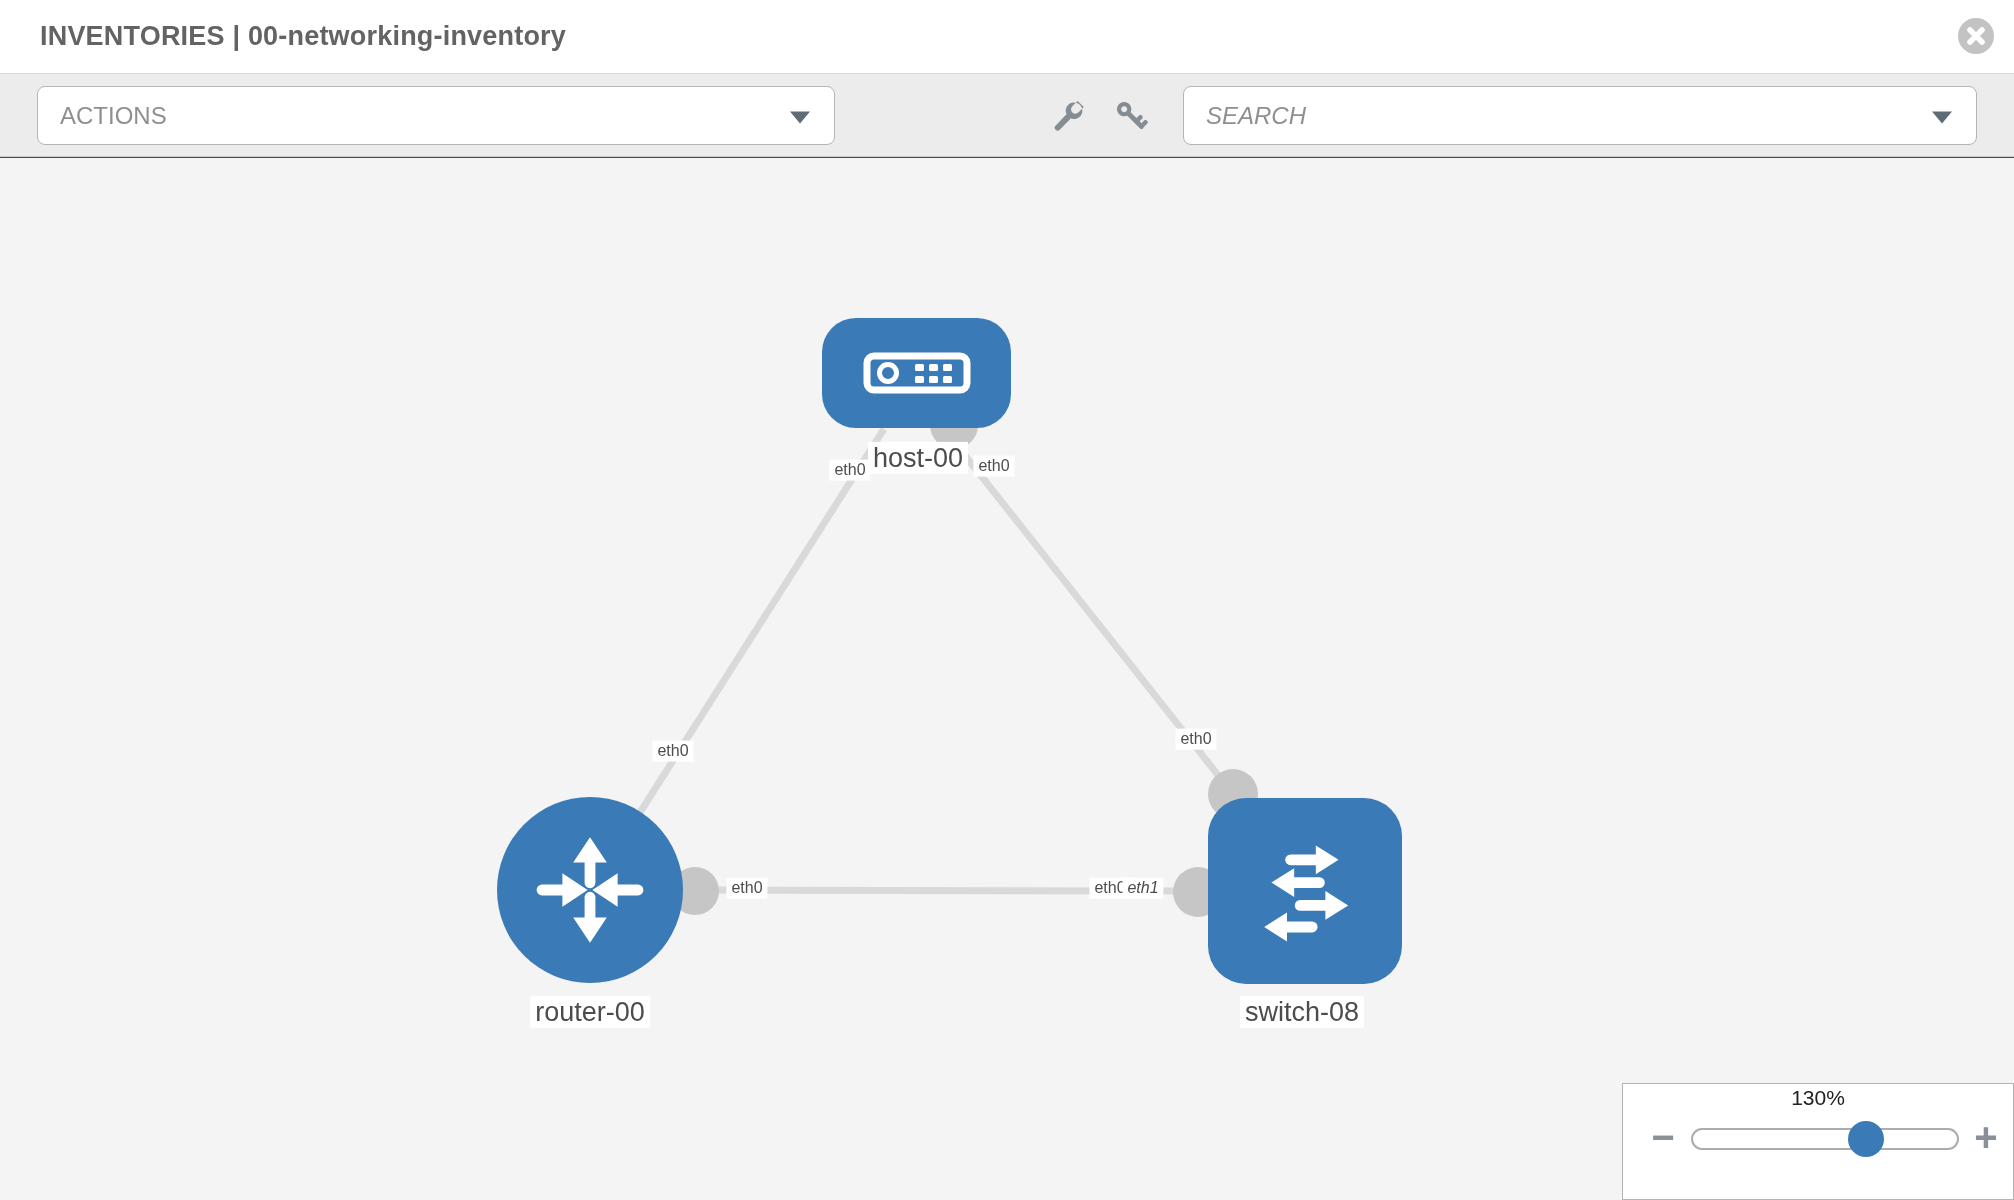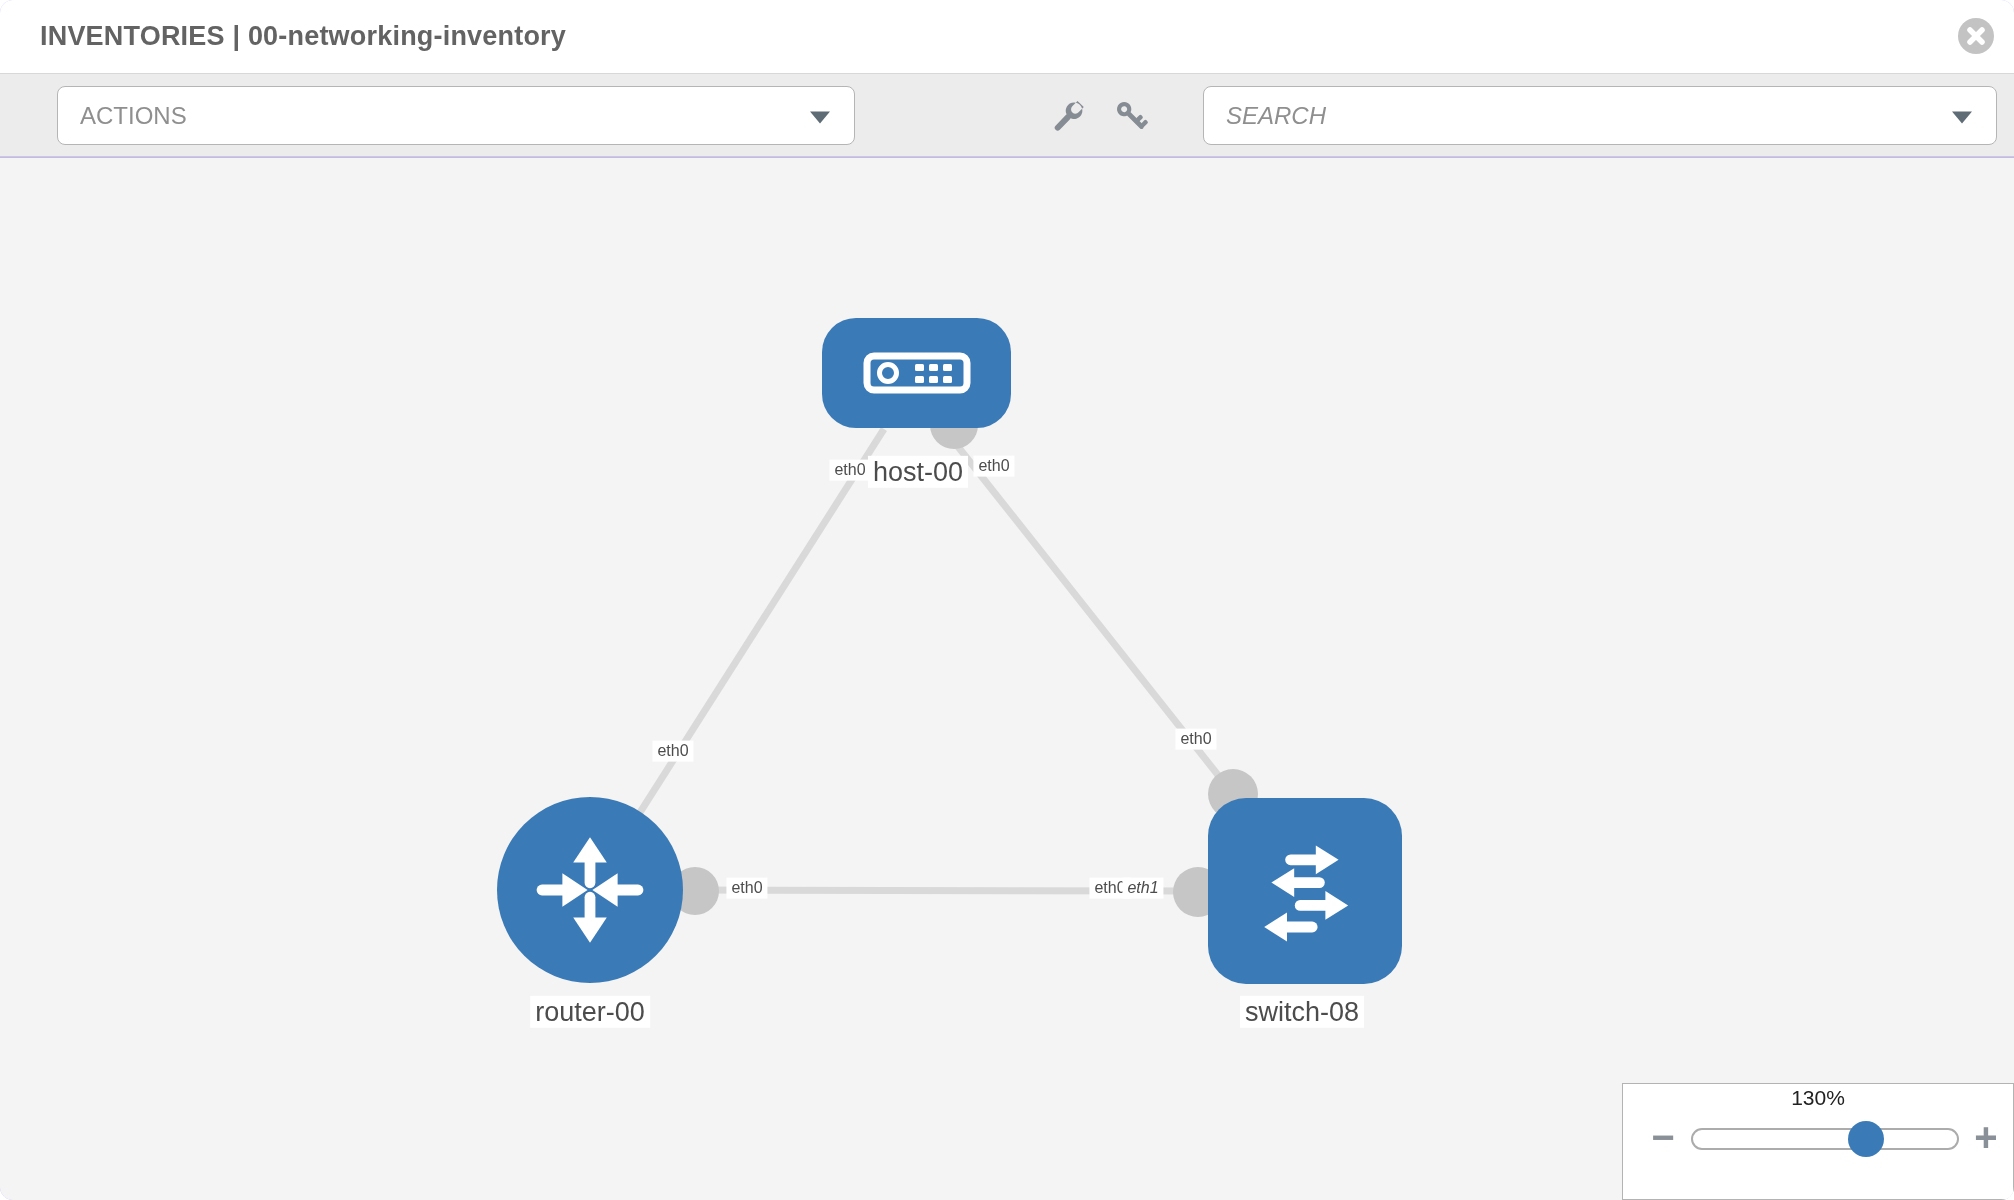--- a/index.html
+++ b/index.html
@@ -1,30 +1,30 @@
 <!DOCTYPE html>
 <html><head>
 <meta charset="utf-8">
 <style>
   * { margin:0; padding:0; box-sizing:border-box; }
   html,body { width:2014px; height:1200px; font-family:"Liberation Sans", sans-serif; background:#fff; }
-  .screen { position:relative; width:2014px; height:1200px; overflow:hidden; background:#c4b5fd;border-radius:13px; }
+  .screen { position:relative; width:2014px; height:1200px; overflow:hidden; background:#b91c1c; }
 
   
   .app-header { position:absolute; left:0; top:0; width:2014px; height:73px; background:#ffffff; }
   .page-title { position:absolute; left:40px; top:0; height:73px; display:flex; align-items:center;
                 font-size:27px; font-weight:bold; color:#636363; letter-spacing:.2px; }
   .close-btn { position:absolute; right:20px; top:18px; width:36px; height:36px; border-radius:50%;
                background:#c3c3c3; display:flex; align-items:center; justify-content:center; cursor:pointer; }
 
   
   .toolbar { position:absolute; left:0; top:73px; width:2014px; height:84px; background:#ececec;
              border-top:1px solid #d8d8d8; border-bottom:1px solid #cccccc; }
   .select-box { position:absolute; top:12px; height:59px; background:#fff; border:1px solid #b5b5b5;
-                border-radius:8px; display:flex; align-items:center; cursor:pointer;margin-left:20px; }
+                border-radius:8px; display:flex; align-items:center; cursor:pointer; }
   .select-box .select-label { padding-left:22px; font-size:24px; color:#8f8f8f; }
   .caret-down { position:absolute; right:24px; top:50%; transform:translateY(-38%);
                 width:0; height:0; border-left:10px solid transparent; border-right:10px solid transparent;
                 border-top:12px solid #5f6b75; }
   .actions-select { left:37px; width:798px; }
   .search-select  { left:1183px; width:794px;font-style:italic; }
   .tool-icon { position:absolute; top:24px; width:38px; height:38px; cursor:pointer; }
   .wrench-pos { left:1049px; }
   .key-pos    { left:1113px; }
 
@@ -149,21 +149,21 @@
           <line x1="62" y1="43" x2="39" y2="43"></line>
           <polygon points="22,43 41,31 41,55" stroke="none"></polygon>
           <line x1="46" y1="62" x2="69" y2="62"></line>
           <polygon points="86,62 67,50 67,74" stroke="none"></polygon>
           <line x1="56" y1="80" x2="33" y2="80"></line>
           <polygon points="16,80 35,68 35,92" stroke="none"></polygon>
         </g>
       </svg>
     </div>
 
-    <div class="chip chip-name" style="left:918px;  top:314px;">host-00</div>
+    <div class="chip chip-name" style="left:918px;  top:300px;">host-00</div>
     <div class="chip chip-name" style="left:590px;  top:854px;text-align:center;">router-00</div>
     <div class="chip chip-name" style="left:1302px; top:854px;">switch-08</div>
 
     <div class="chip chip-iface" style="left:850px;  top:312px;">eth0</div>
     <div class="chip chip-iface" style="left:994px;  top:308px;">eth0</div>
     <div class="chip chip-iface" style="left:673px;  top:593px;">eth0</div>
     <div class="chip chip-iface" style="left:1196px; top:581px;">eth0</div>
     <div class="chip chip-iface" style="left:747px;  top:730px;">eth0</div>
     <div class="chip chip-iface" style="left:1110px; top:730px;">eth0</div>
     <div class="chip chip-iface" style="left:1143px; top:730px;font-style:italic;">eth1</div>

